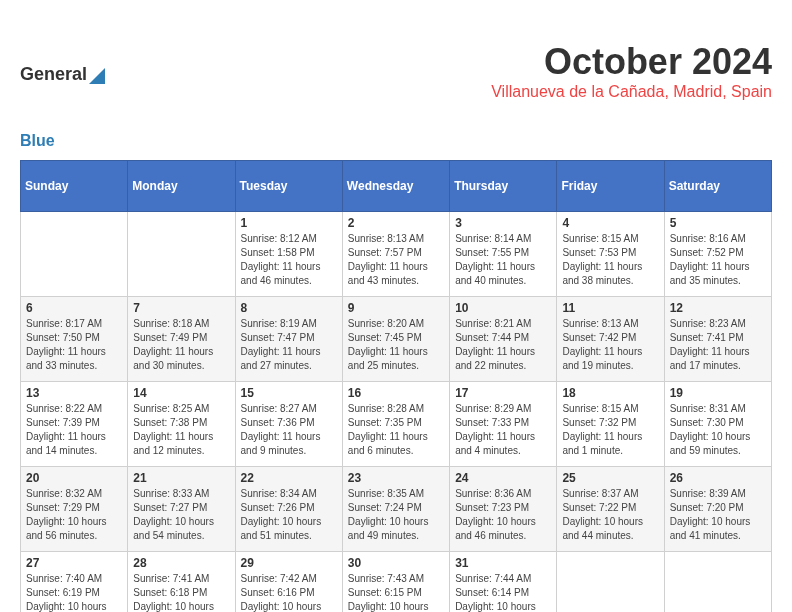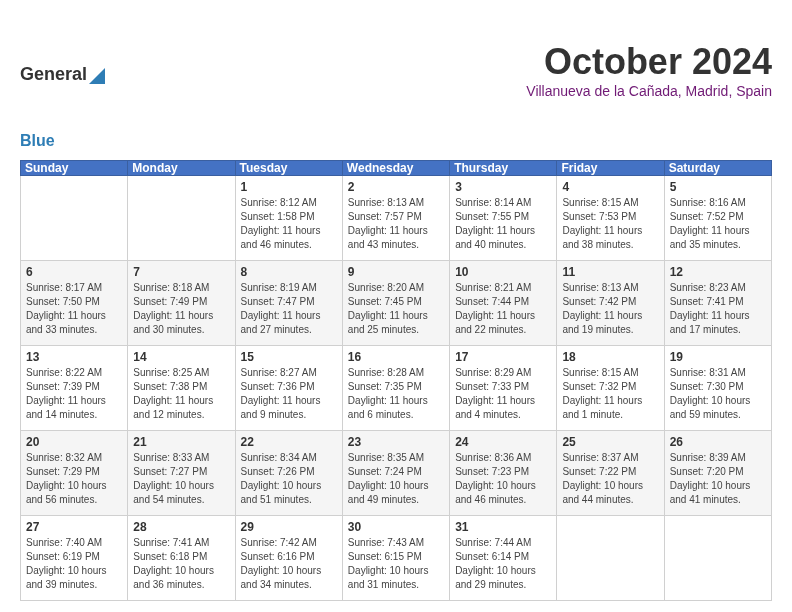--- a/index.html
+++ b/index.html
@@ -39,33 +39,33 @@
     .title-section {
       text-align: right;
     }
     .month-title {
       font-size: 36px;
       font-weight: bold;
       color: #333;
       margin-top: 21px;
     }
     .location-title {
-      font-size: 14px;
-      color: #701a75;
+      font-size: 16px;
+      color: #ef4444;
       margin-left: 19px;
     }
     .calendar-table {
       width: 100%;
       border-collapse: collapse;
       font-size: 11px;
     }
     .calendar-table thead th {
       background-color: #4472c4;
       color: #fff;
-      padding: 0 4px;
+      padding: 18px 4px;
       text-align: left;
       font-size: 12px;
       font-weight: bold;
       border: 1px solid #3a5fa0;
     }
     .calendar-table tbody td {
       vertical-align: top;
       padding: 4px 5px;
       border: 1px solid #d0d0d0;
       min-height: 80px;

